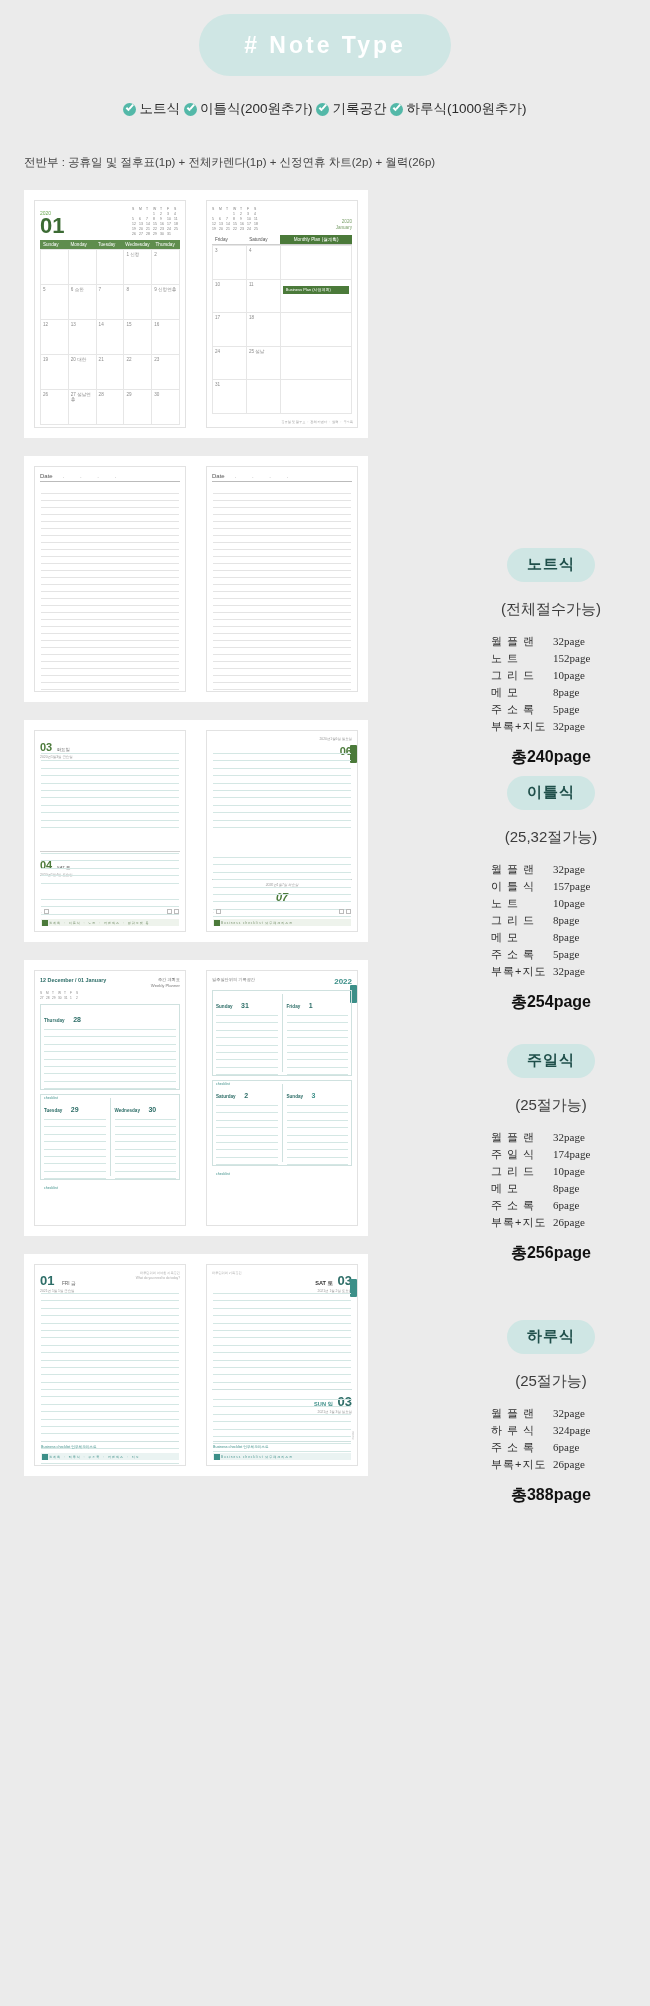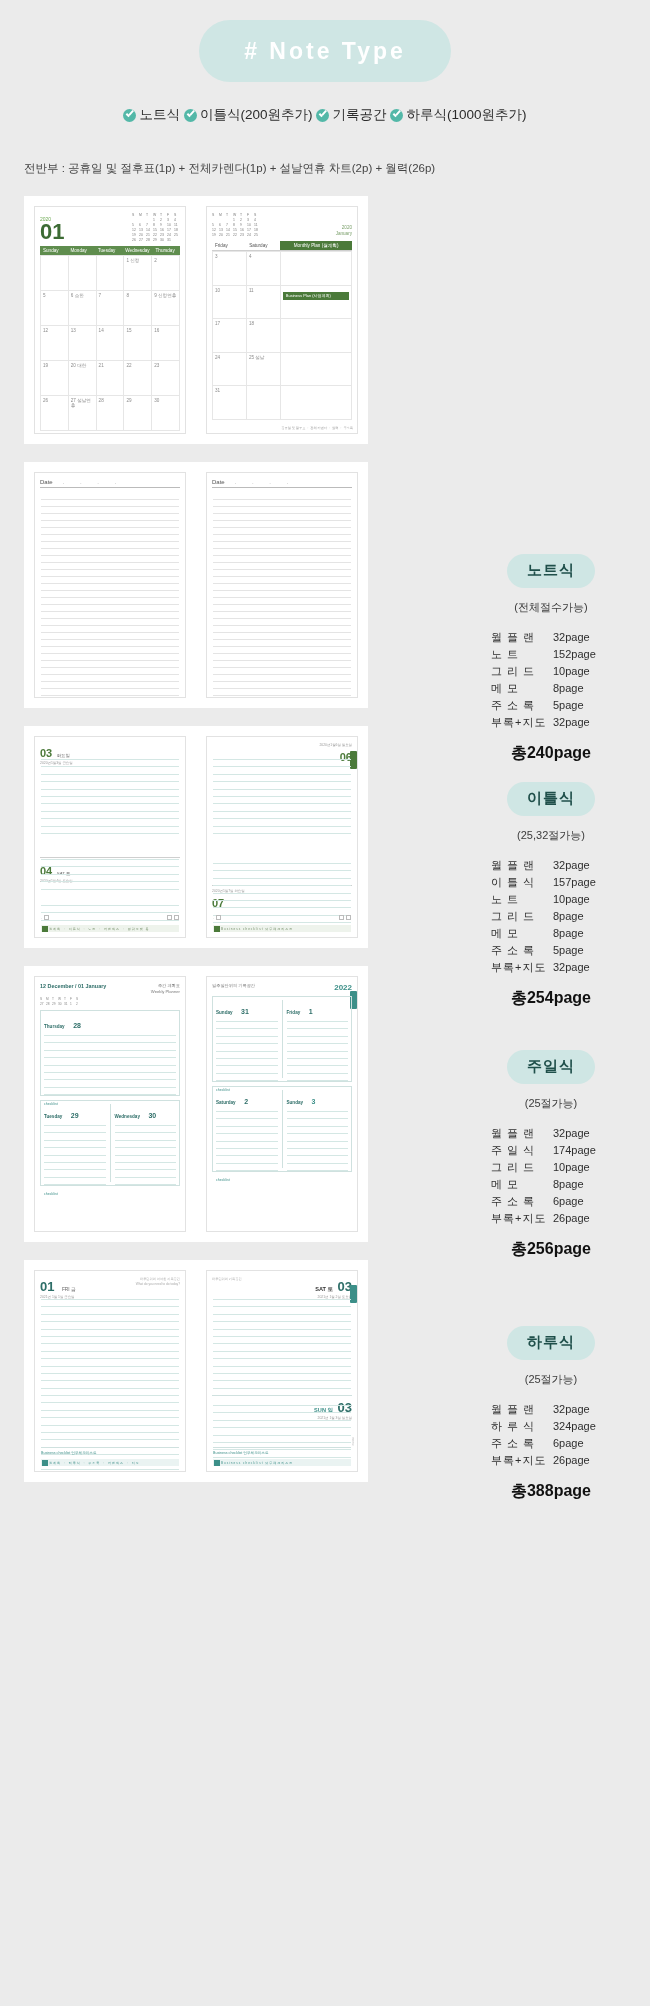--- a/index.html
+++ b/index.html
@@ -13,21 +13,21 @@
   .page {
     position: relative;
     width: 650px;
     height: 2006px;
     overflow: hidden;
     background: #ebebeb;
   }
 
   
   .hero {
-    padding-top: 20px;
+    padding-top: 14px;
     display: flex;
     justify-content: center;
   }
   .pill {
     position: relative;
     width: 252px;
     height: 62px;
     background: #cfe6e4;
     border-radius: 34px;
     display: flex;
@@ -172,37 +172,37 @@
     display: inline-block;
     background: #cfe6e4;
     color: #1f4f4a;
     font-size: 15px;
     font-weight: bold;
     padding: 7px 20px 8px;
     border-radius: 18px;
     letter-spacing: 1px;
   }
   .card-sub {
-    font-size: 11px;
+    font-size: 15px;
     color: #3c3c3c;
-    margin-top: 12px;
+    margin-top: 18px;
   }
   .card-rows {
     margin-top: 14px;
     font-size: 11px;
     color: #2e2e2e;
     line-height: 17px;
   }
   .card-rows div {
     display: flex;
     justify-content: center;
     gap: 6px;
   }
   .card-rows .k { width: 56px; text-align: left; letter-spacing: 1px; }
-  .card-rows .v { width: 58px; text-align: left; }
+  .card-rows .v { width: 58px; text-align: left; font-family: Liberation Serif, serif; }
   .card-total {
     margin-top: 12px;
     font-size: 16px;
     font-weight: bold;
     color: #111;
   }
 
   
   .cal-sheet { height: 248px; }
   .cal-left { position: relative; }
@@ -395,21 +395,21 @@
       <span class="check"></span>
       <span>기록공간</span>
     </div>
     <div class="type-item">
       <span class="check"></span>
       <span>하루식(1000원추가)</span>
     </div>
   </div>
 
   <div class="specs">
-    <div>전반부 : 공휴일 및 절후표(1p) + 전체카렌다(1p) + 설날연휴 차트(2p) + 월력(26p)</div>
+    <div>전반부 : 공휴일 및 절후표(1p) + 전체카렌다(1p) + 신정연휴 차트(2p) + 월력(26p)</div>
   </div>
 
   <div class="block" style="margin-top:18px;">
     <div class="sheet cal-sheet">
       <div class="spread">
 
         <div class="pagehalf cal-left">
           <div class="cal-head">
             <div>
               <div class="cal-year">2020</div>
@@ -746,21 +746,21 @@
               <i></i>
               <i></i>
               <i></i>
               <i></i>
               <i></i>
               <i></i>
               <i></i>
               <i></i>
               <i></i>
           </div>
-          <div class="d2-mid" style="margin-top:120px;text-align:left;">
+          <div class="d2-mid" style="margin-top:120px;text-align:center;font-style:italic;">
             <div class="d2-sub">2020년1월7일 화요일</div>
             <span class="d2-num">07</span>
           </div>
           <div class="lines teal" style="top:126px;bottom:20px;">
             <i></i>
               <i></i>
               <i></i>
               <i></i>
               <i></i>
               <i></i>

